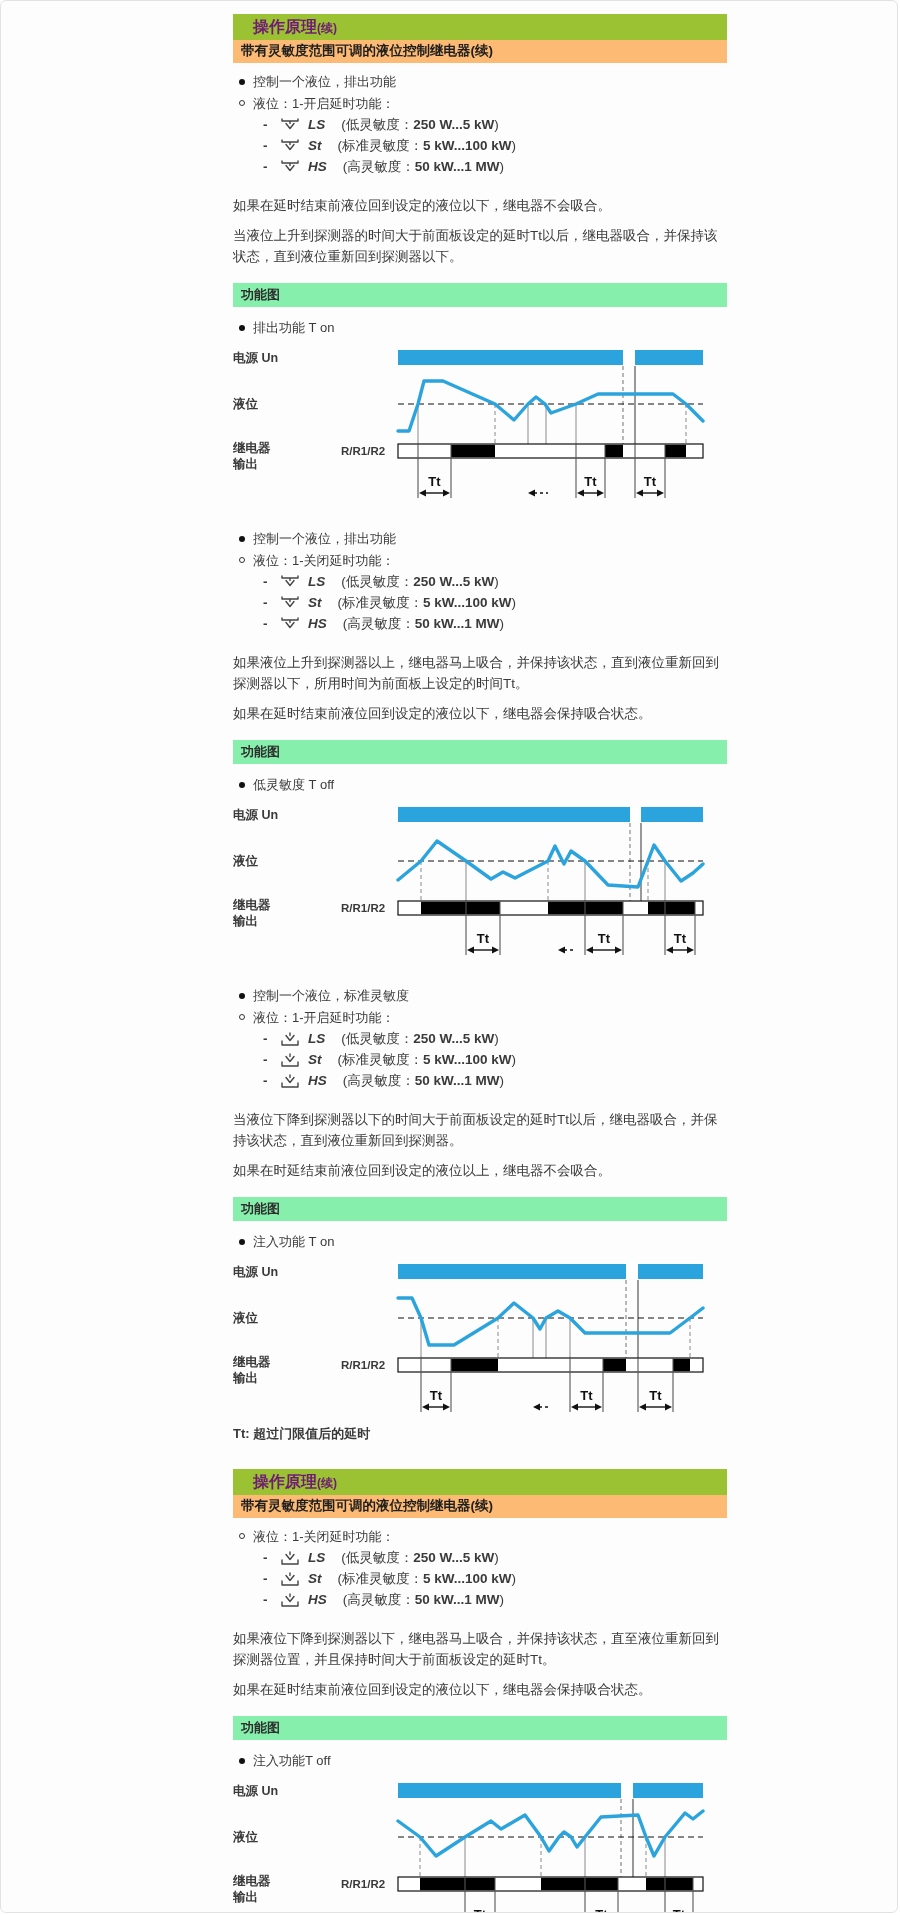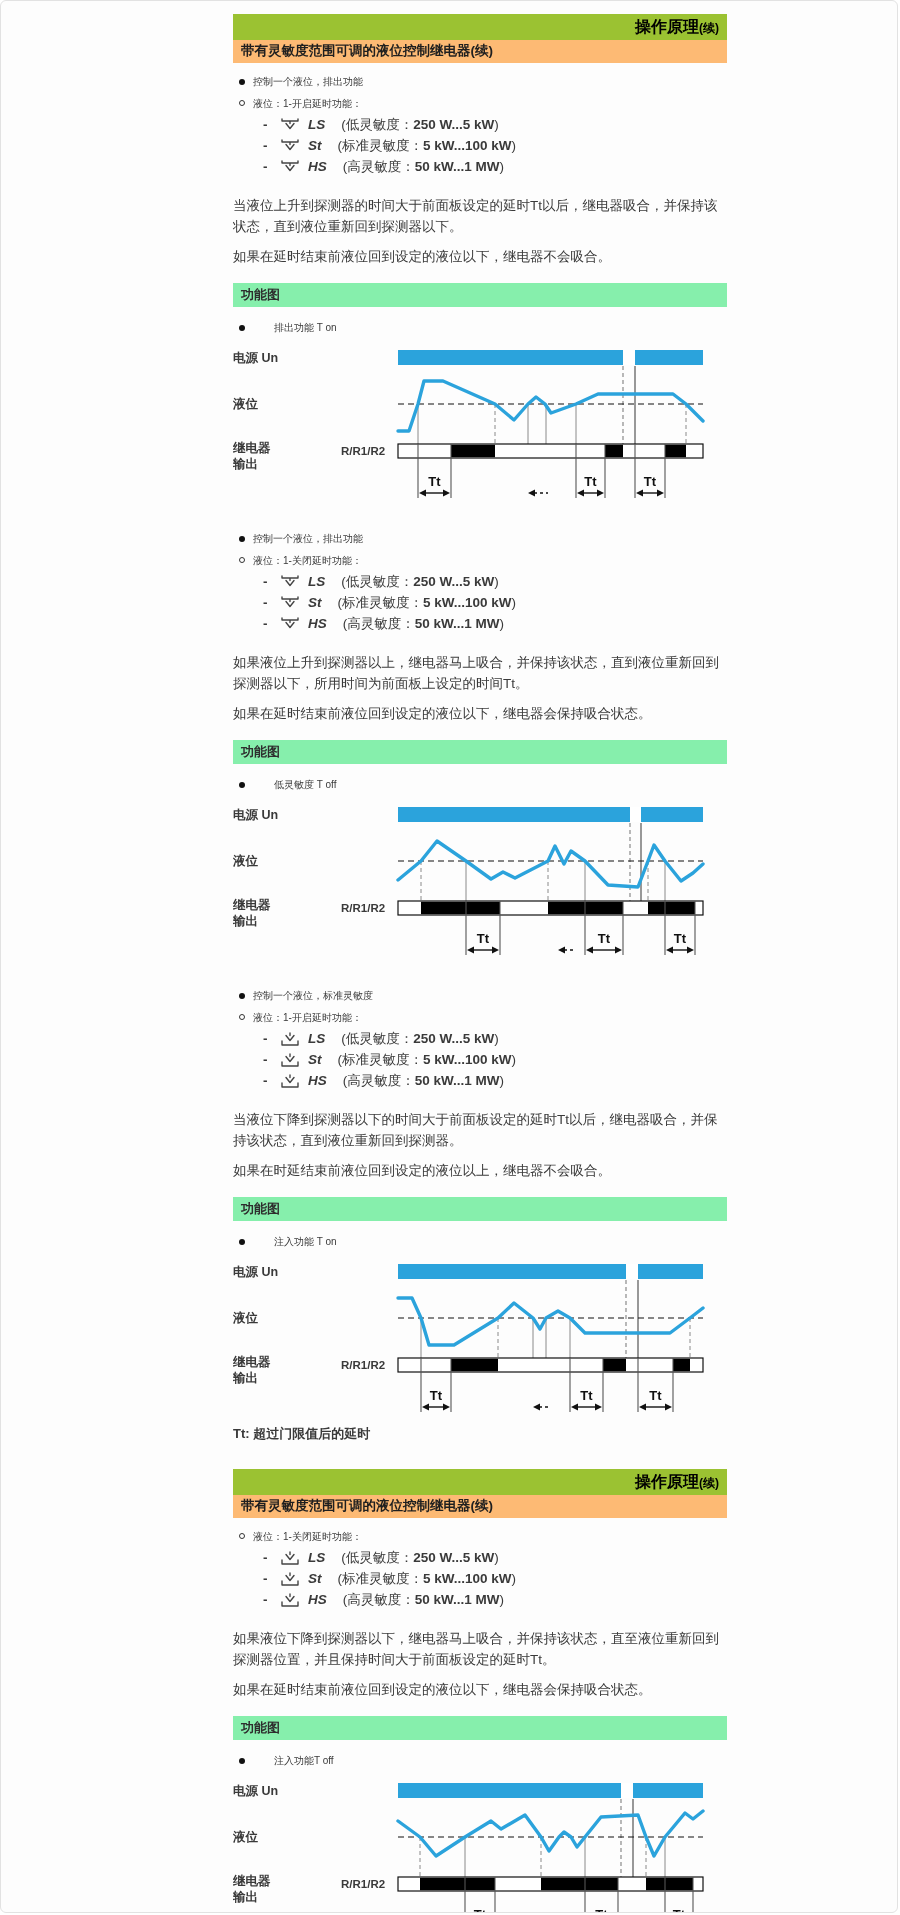--- a/index.html
+++ b/index.html
@@ -1,39 +1,39 @@
 <!DOCTYPE html>
 <html><head>
 <meta charset="utf-8">
 <style>
   html,body{margin:0;padding:0;background:#ffffff;}
   body{font-family:"Liberation Sans","DejaVu Sans",sans-serif;color:#3a3a3a;}
   .page{width:898px;height:1913px;border:1px solid #e2e2e2;border-radius:6px;background:#fdfdfd;
         box-sizing:border-box;padding-top:13px;overflow:hidden;}
   .content{margin-left:232px;width:494px;}
   .section{margin-bottom:26px;}
-  .g-header{background:var(--hdr,#9bc232);color:#000000;font-weight:bold;font-size:16px;
-            padding:3px 8px 4px 8px;line-height:1.2;text-align:right;}
+  .g-header{background:var(--hdr,#9bc232);color:#701a75;font-weight:bold;font-size:16px;
+            padding:3px 8px 4px 20px;line-height:1.2;}
   .g-header .sfx{font-size:12px;font-weight:bold;}
   .sub-header{background:#fdba74;color:#1f1f1f;font-weight:bold;font-size:13.5px;
               padding:2px 8px 3px 8px;margin-bottom:8px;}
   .func-header{background:#86efac;color:#2e2e2e;font-weight:bold;font-size:13px;
                padding:3px 8px;margin-top:16px;}
-  .b-row{display:flex;align-items:flex-start;font-size:10px;line-height:21px;margin:1px 0;}
+  .b-row{display:flex;align-items:flex-start;font-size:13px;line-height:21px;margin:1px 0;}
   .mk{width:20px;flex:0 0 20px;display:flex;justify-content:flex-start;padding-left:6px;box-sizing:border-box;}
   .mk-dot{width:6px;height:6px;border-radius:50%;background:#111;margin-top:8px;}
   .mk-circle{width:6px;height:6px;border-radius:50%;border:1.4px solid #333;background:#fff;margin-top:7px;box-sizing:border-box;}
   .s-row{display:flex;align-items:center;font-size:13.5px;line-height:20px;margin:1px 0 1px 30px;}
   .s-dash{width:16px;font-weight:bold;}
   .s-ico{margin-right:7px;display:inline-flex;}
   .s-code{font-weight:bold;margin-right:16px;font-style:italic;}
   .s-range{font-weight:bold;}
   .paras{margin-top:18px;}
   .paras p{margin:0 0 9px 0;font-size:13.5px;line-height:21px;}
-  .func-label{margin-top:10px;gap:21px;}
+  .func-label{margin-top:10px;}
   .diagram{display:block;margin-top:6px;}
   .tt-note{font-size:13px;font-weight:bold;margin-top:9px;}
 </style>
 </head>
 <body>
 
 <div class="page" style="--hdr: #9bc232;">
   <div class="content" id="content-root">
       <div class="section">
         <div class="g-header"><span>操作原理</span><span class="sfx">(续)</span></div>
@@ -80,22 +80,22 @@
             <svg width="22" height="14" viewBox="0 0 22 14">
               <path d="M3 3 V1 M19 3 V1 M3 3 H19 M11 3 V5.5 M7 5.5 L11 10.5 L15 5.5" fill="none" stroke="#444" stroke-width="1.4" stroke-linecap="round" stroke-linejoin="round"></path>
             </svg>
           </span>
           <span class="s-code">HS</span>
           <span>(高灵敏度：</span>
           <span class="s-range">50 kW...1 MW</span>
           <span>)</span>
         </div>
         <div class="paras">
+          <p>如果在延时结束前液位回到设定的液位以下，继电器不会吸合。</p>
           <p>当液位上升到探测器的时间大于前面板设定的延时Tt以后，继电器吸合，并保持该状态，直到液位重新回到探测器以下。</p>
-          <p>如果在延时结束前液位回到设定的液位以下，继电器不会吸合。</p>
         </div>
         <div class="func-header">功能图</div>
         <div class="b-row func-label">
           <span class="mk">
             <span class="mk-dot"></span>
           </span>
           <span>排出功能 T on</span>
         </div>
         <svg width="494" height="158" viewBox="0 0 494 158" class="diagram">
           <text x="0" y="18" font-size="12.5px" font-weight="bold" fill="#3a3a3a" font-family="&quot;Liberation Sans&quot;,sans-serif">电源 Un</text>

